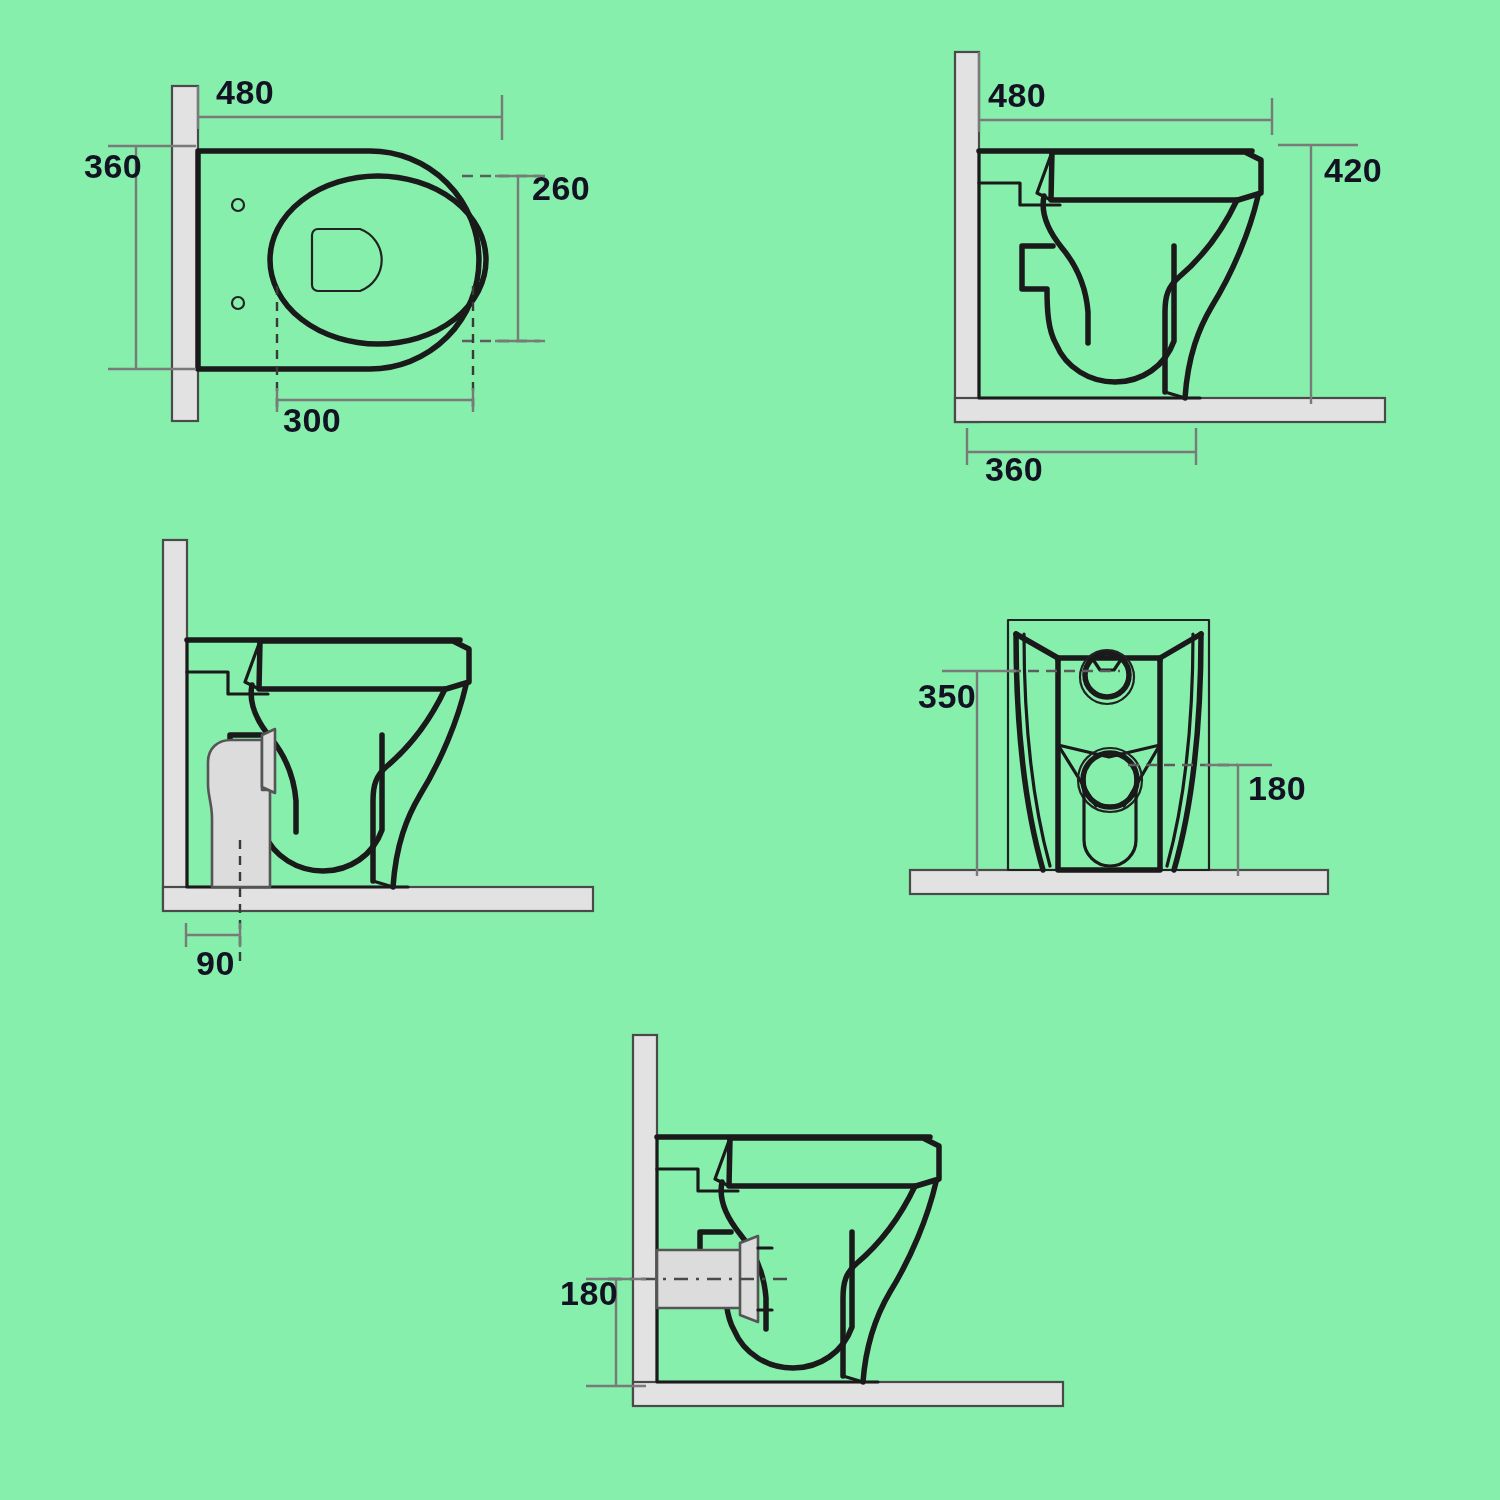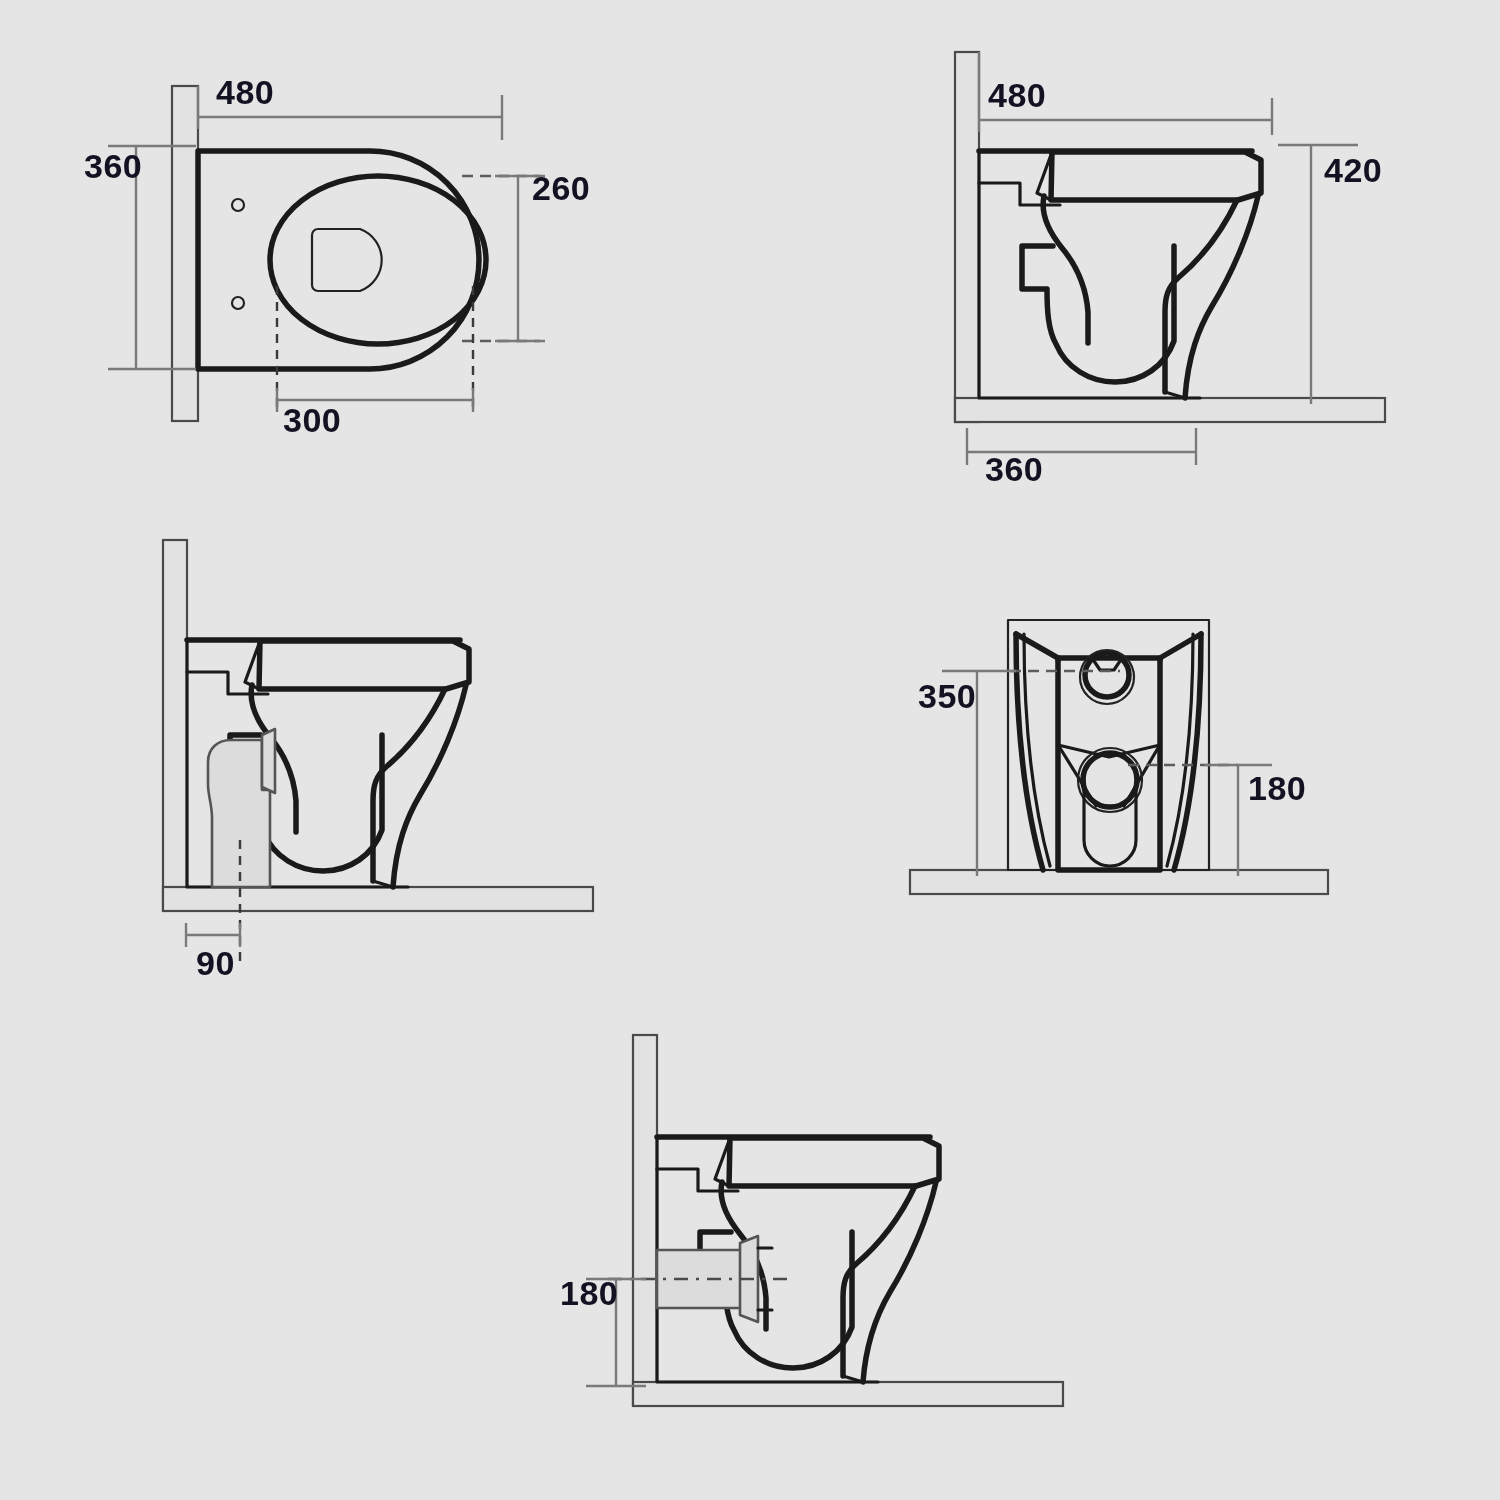--- a/index.html
+++ b/index.html
@@ -10,21 +10,21 @@
   body {
     width: 1500px;
     height: 1500px;
     font-family: "Liberation Sans", sans-serif;
     overflow: hidden;
   }
   #sheet {
     position: relative;
     width: 1500px;
     height: 1500px;
-    background: #e5e5e5;
+    background: #86efac;
   }
   svg { display: block; }
 
   
   .obj      { fill: none; stroke: #1a1a1a; stroke-width: 5.5; stroke-linejoin: round; stroke-linecap: round; }
   .obj-thin { fill: none; stroke: #1a1a1a; stroke-width: 3.2; stroke-linejoin: round; stroke-linecap: round; }
   .obj-hair { fill: none; stroke: #222222; stroke-width: 2.2; stroke-linejoin: round; stroke-linecap: round; }
 
   .slab     { fill: #e2e2e2; stroke: #4a4a4a; stroke-width: 2.2; }
   .pipe     { fill: #dcdcdc; stroke: #555555; stroke-width: 2.6; stroke-linejoin: round; }

